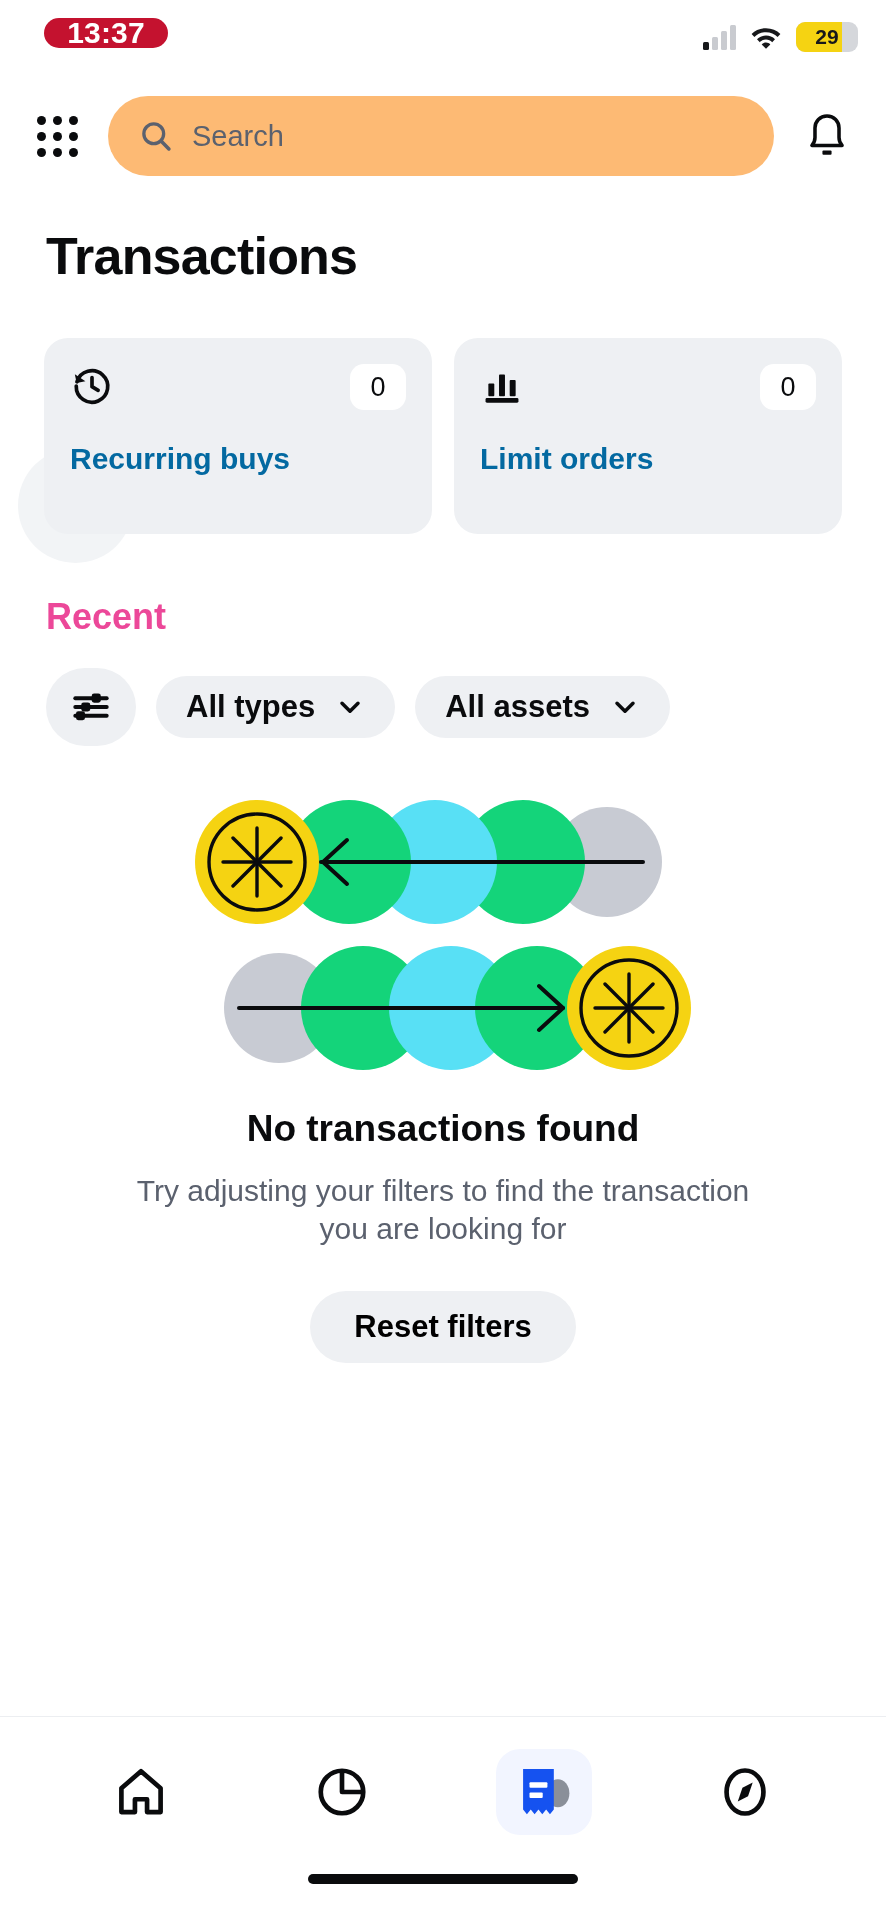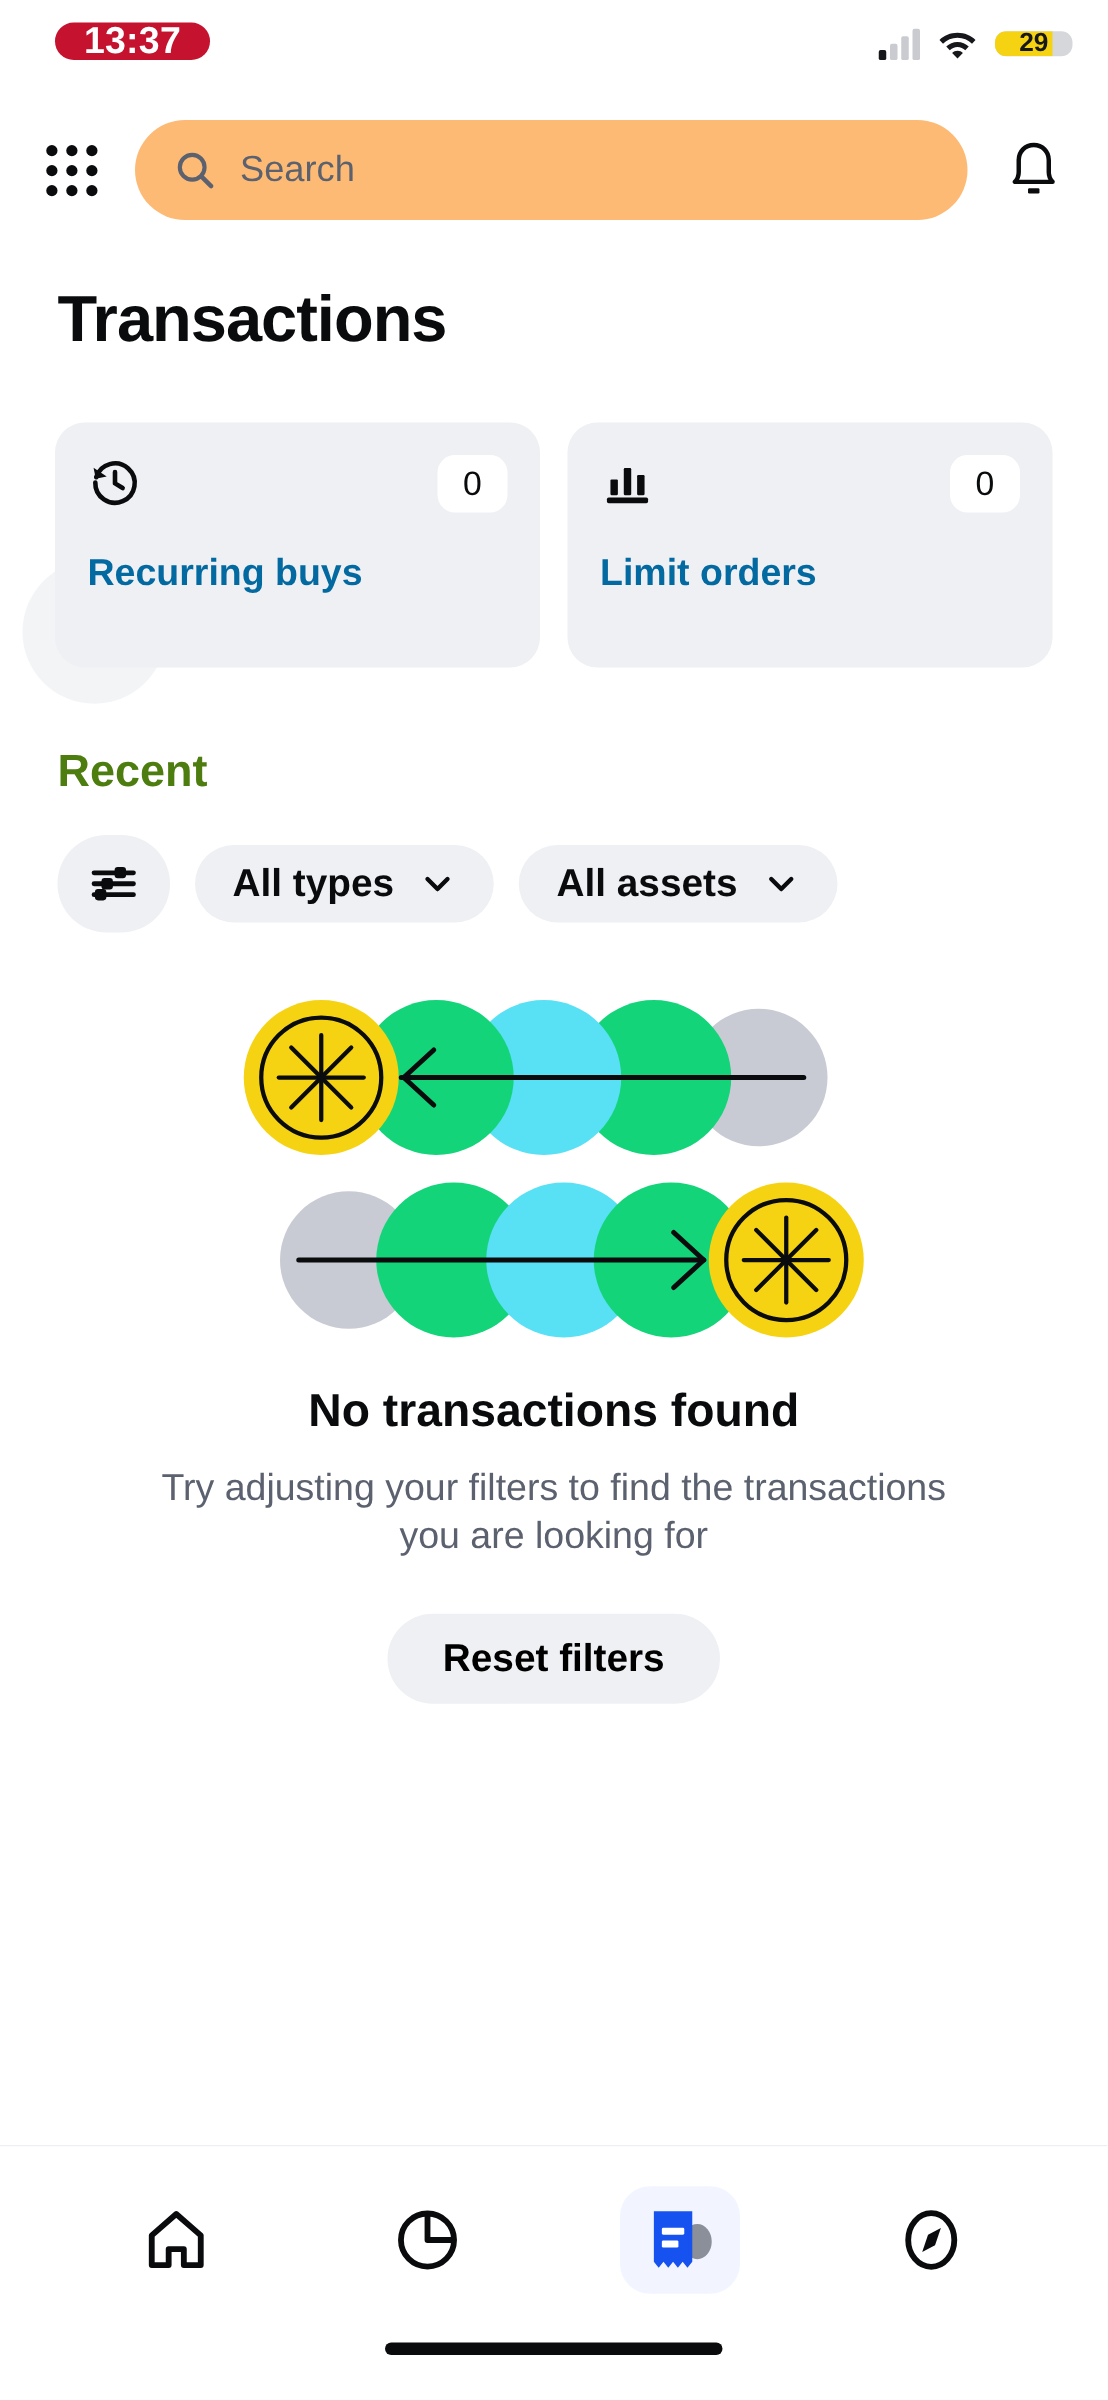--- a/index.html
+++ b/index.html
@@ -22,21 +22,21 @@
   }
   .clock-pill span { color:#fff; font-size:30px; font-weight:700; letter-spacing:.2px; }
   .status-right { position:absolute; right:28px; top:22px; display:flex; align-items:center; gap:14px; }
   .signal { display:flex; align-items:flex-end; gap:3px; height:26px; }
   .signal i { display:block; width:6px; border-radius:1.5px; background:#c9cbd0; }
   .signal i.on { background:#17181b; }
   .signal i:nth-child(1){ height:8px; } .signal i:nth-child(2){ height:13px; }
   .signal i:nth-child(3){ height:19px; } .signal i:nth-child(4){ height:25px; }
   .wifi { width:32px; height:26px; display:flex; align-items:center; }
   .battery {
-    position:relative; width:62px; height:20px; border-radius:9px;
+    position:relative; width:62px; height:30px; border-radius:9px;
     background:#d5d7db; display:flex; align-items:center; overflow:hidden;
   }
   .battery .fill { position:absolute; left:0; top:0; bottom:0; width:74%; background:#f5d312; }
   .battery .lvl { position:relative; width:100%; text-align:center; font-size:21px; font-weight:700; color:#17181b; }
 
   
   .appbar { flex:0 0 108px; display:flex; align-items:center; padding:0 28px; gap:22px; }
   .grid-btn { width:58px; height:58px; display:flex; align-items:center; justify-content:center; flex:0 0 58px; cursor:pointer; }
   .dots { display:grid; grid-template-columns:repeat(3,9px); grid-template-rows:repeat(3,9px); gap:7px; }
   .dots i { width:9px; height:9px; border-radius:50%; background:#0a0b0d; display:block; }
@@ -65,21 +65,21 @@
   }
   .card-top { display:flex; align-items:flex-start; justify-content:space-between; }
   .card-icon { width:44px; height:44px; display:flex; align-items:center; justify-content:center; }
   .count-pill {
     min-width:56px; height:46px; padding:0 16px; background:#fff; border-radius:14px;
     display:flex; align-items:center; justify-content:center;
     font-size:27px; font-weight:500; color:#0a0b0d;
   }
   .card-label { margin-top:32px; font-size:30px; font-weight:700; color:#0369a1; }
 
-  .section-title { position:relative; z-index:1; margin:62px 0 0 46px; font-size:36px; font-weight:700; color:#4d7c0f; }
+  .section-title { position:relative; z-index:1; margin:62px 0 0 46px; font-size:36px; font-weight:700; color:#ec4899; }
 
   .filters { position:relative; z-index:1; display:flex; align-items:center; gap:20px; padding:30px 0 0 46px; }
   .filter-round {
     width:90px; height:78px; border-radius:39px; background:#eef0f3;
     display:flex; align-items:center; justify-content:center; cursor:pointer; flex:0 0 90px;
   }
   .chip {
     height:62px; border-radius:39px; background:#eef0f3; padding:0 30px;
     display:flex; align-items:center; gap:20px; cursor:pointer;
   }
@@ -274,21 +274,21 @@
             <line x1="480" y1="194" x2="432" y2="242"></line>
           </g>
           <g stroke="#0a0b0d" stroke-width="4" fill="none" stroke-linecap="round" stroke-linejoin="round">
             <line x1="66" y1="218" x2="390" y2="218"></line>
             <polyline points="366,196 390,218 366,240"></polyline>
           </g>
         </svg>
       </div>
 
       <div class="empty-title">No transactions found</div>
-      <div class="empty-sub">Try adjusting your filters to find the transactions you are looking for</div>
+      <div class="empty-sub">Try adjusting your filters to find the transaction you are looking for</div>
       <button class="reset-btn">Reset filters</button>
     </div>
 
   </div>
 
   <div class="tabbar">
 
     <div class="tab">
       <svg width="56" height="56" viewBox="0 0 24 24">
         <path d="M3.6 10.4 L12 3.1 L20.4 10.4 V20.6 H14.6 V15.1 H9.4 V20.6 H3.6 Z" fill="none" stroke="#0a0b0d" stroke-width="2" stroke-linejoin="round"></path>

